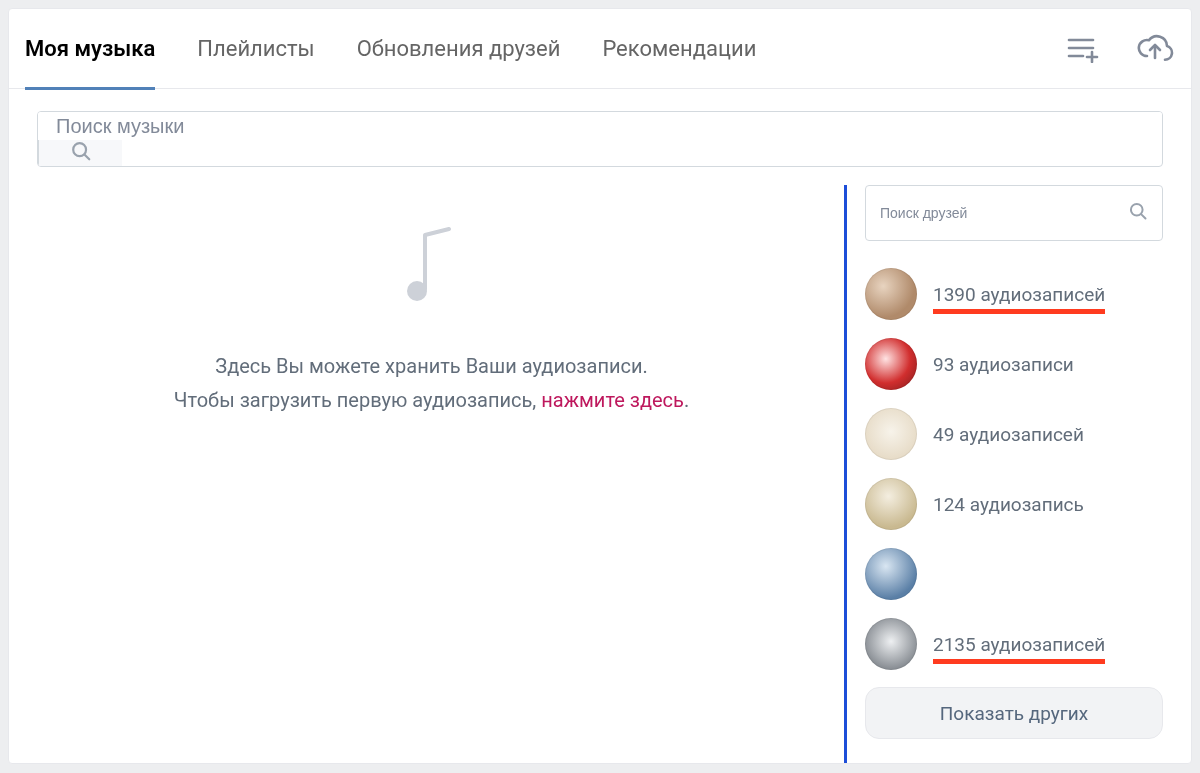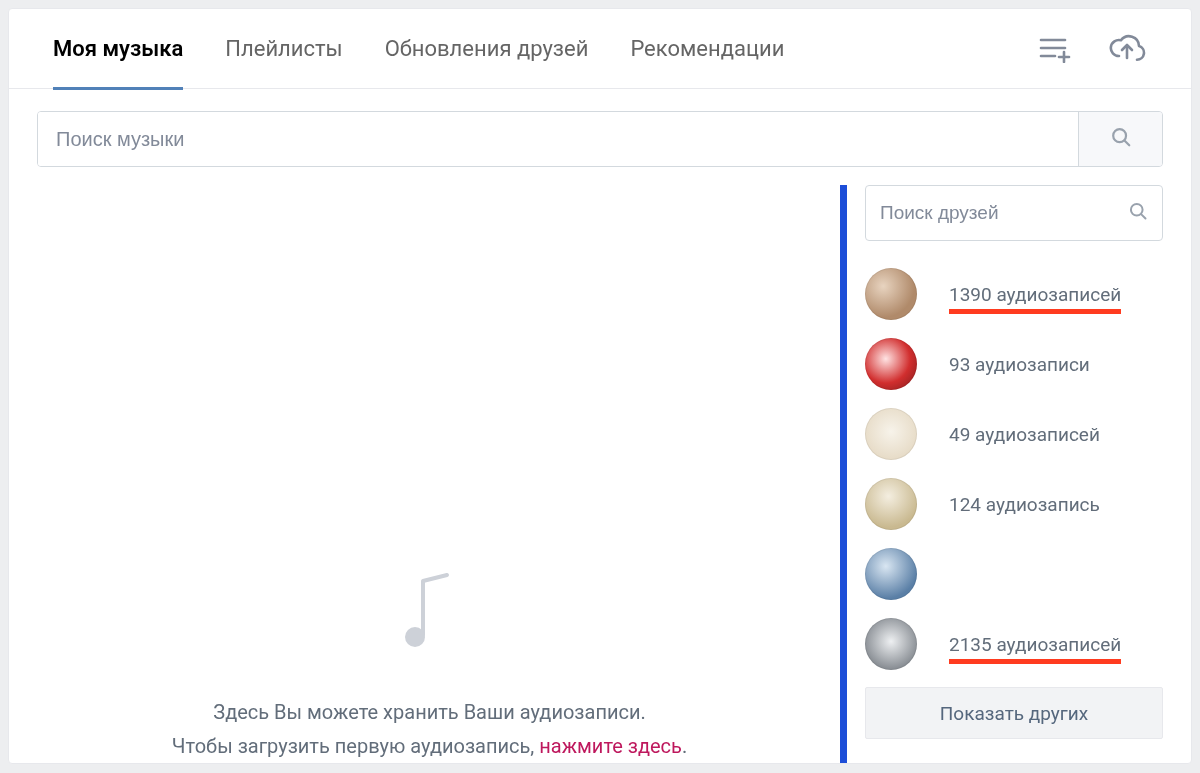--- a/index.html
+++ b/index.html
@@ -16,21 +16,21 @@
     border: 1px solid #e7e8ec;
     border-radius: 4px;
     height: 756px;
     overflow: hidden;
     position: relative;
   }
   
   .tabs {
     display: flex;
     align-items: center;
-    padding: 0 44px;
+    padding: 0 16px;
     height: 80px;
     border-bottom: 1px solid #e7e8ec;
     text-align: right;
   }
   .tab {
     font-size: 22px;
     color: #656565;
     margin-right: 42px;
     height: 80px;
     display: flex;
@@ -57,20 +57,21 @@
   
   .search-wrap {
     padding: 22px 28px 0 28px;
   }
   .search-row {
     display: flex;
     height: 56px;
     border: 1px solid #d3d9de;
     border-radius: 4px;
     overflow: hidden;
+    flex-direction: column;
   }
   .search-input {
     flex: 1;
     border: none;
     outline: none;
     font-size: 20px;
     padding: 0 18px;
     color: #222;
   }
   .search-input::placeholder { color: #828a99; }
@@ -87,27 +88,26 @@
 
   
   .columns {
     display: flex;
     padding: 0 28px 0 28px;
     margin-top: 18px;
     height: calc(100% - 80px - 78px - 18px);
   }
   .left-col {
     flex: 1;
-    border-right: 7px solid #1d4ed8;
+    border-right: 3px solid #1d4ed8;
     padding-right: 18px;
     display: flex;
     flex-direction: column;
     align-items: center;
     padding-top: 36px;
-    justify-content: flex-end;
   }
   .empty-note {
     color: #c5c9d0;
     margin-bottom: 34px;
   }
   .empty-text {
     text-align: center;
     font-size: 20px;
     line-height: 34px;
     color: #626d7a;
@@ -127,35 +127,34 @@
     height: 56px;
     border: 1px solid #d3d9de;
     border-radius: 4px;
     padding: 0 14px;
     background:#fff;
   }
   .friend-search input {
     flex: 1;
     border: none;
     outline: none;
-    font-size: 19px;
+    font-size: 14px;
     color: #222;
     background: transparent;
   }
   .friend-search input::placeholder { color: #828a99; }
   .friend-search .sicon { color:#99a2ad; }
 
   .friend-list { margin-top: 18px; }
   .friend-item {
     display: flex;
     align-items: center;
     height: 70px;
     cursor: pointer;
     position: relative;
-    gap: 16px;
   }
   .avatar {
     width: 52px; height: 52px;
     border-radius: 50%;
     flex-shrink: 0;
     margin-right: 16px;
     background: #cfd4da;
     box-shadow: inset 0 0 0 1px rgba(0,0,0,0.06);
   }
   .avatar.g1 { background: radial-gradient(circle at 35% 35%, #e8d4c0, #b08a6a 65%); }
@@ -180,21 +179,21 @@
   }
 
   .show-more {
     margin-top: 8px;
     height: 52px;
     display: flex;
     align-items: center;
     justify-content: center;
     background: #f2f3f5;
     border: 1px solid #e7e8ec;
-    border-radius: 2px;
+    border-radius: 14px;
     font-size: 19px;
     color: #55677d;
     cursor: pointer;
   }
 </style>
 </head>
 <body>
 
 <div class="page">
 

